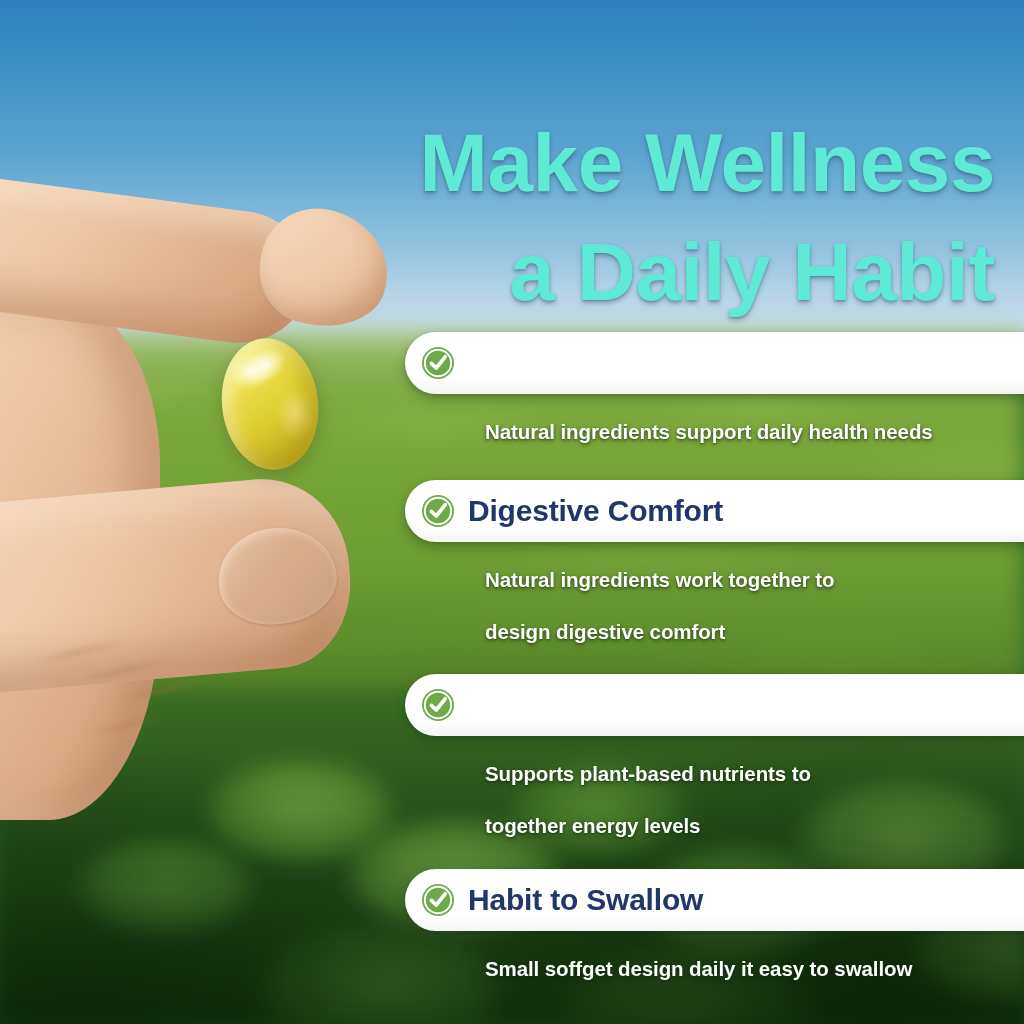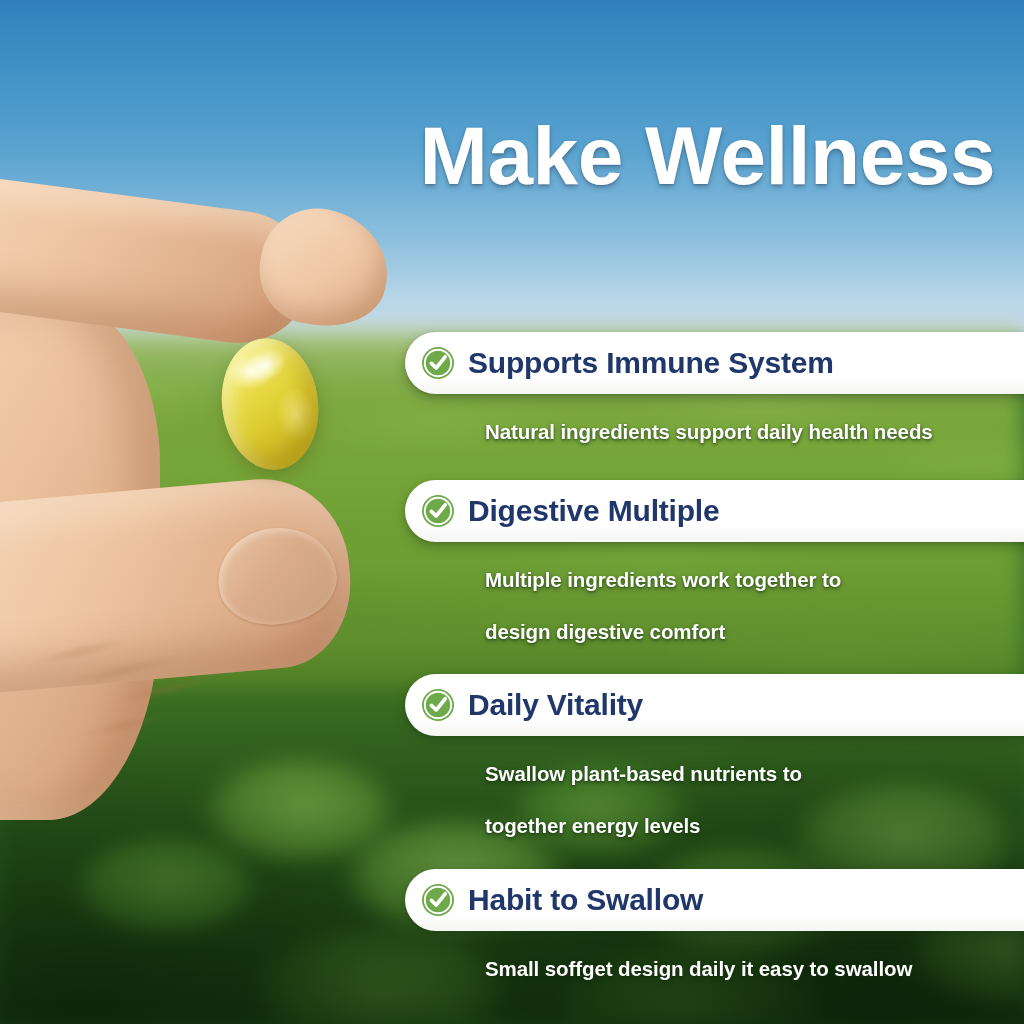--- a/index.html
+++ b/index.html
@@ -175,24 +175,24 @@
     border-radius: 50%;
     transform: rotate(-24deg);
     background: radial-gradient(ellipse at 50% 50%, rgba(255,255,250,.92) 0%, rgba(255,255,240,.25) 58%, transparent 76%);
     filter: blur(1.2px);
   }
 
   
   .headline {
     position: absolute;
     right: 29px;
-    top: 46px;
+    top: 53px;
     width: 820px;
     text-align: right;
-    color: #ffffff;
+    color: #5eead4;
     font-weight: bold;
     font-size: 82px;
     line-height: 1.33;
     letter-spacing: -0.5px;
     text-shadow: 0 3px 5px rgba(40,70,96,.40), 0 1px 2px rgba(40,70,96,.30);
   }
   .headline .ln { display: block; white-space: nowrap; }
 
   
   .features { position: absolute; left: 405px; top: 332px; width: 640px; }
@@ -256,67 +256,66 @@
     <div class="finger-index-tip"></div>
     <div class="thumb skin-a"></div>
     <div class="thumb-nail"></div>
     <div class="wrinkles"></div>
     <div class="capsule"></div>
     <div class="capsule-hl"></div>
   </div>
 
   <h1 class="headline">
     <span class="ln">Make Wellness</span>
+    <span class="ln">a Daily Habit</span>
   </h1>
 
   <div class="features">
 
     <div class="feature" style="margin-bottom:34px;">
       <div class="card">
         <svg class="check-badge" viewBox="0 0 34 34">
           <circle cx="17" cy="17" r="16" fill="#6faa4a"></circle>
           <circle cx="17" cy="17" r="13.2" fill="none" stroke="#ffffff" stroke-width="1.9"></circle>
           <circle cx="17" cy="17" r="11" fill="#6faa4a"></circle>
           <path d="M10.4 17.4 L15.2 22.0 L24.2 10.8" fill="none" stroke="#ffffff" stroke-width="3.7" stroke-linecap="round" stroke-linejoin="round"></path>
         </svg>
-        <span class="card-title">Supports Immune System</span>
       </div>
       <div class="caption">
         <span class="cl">Natural ingredients support daily health needs</span>
       </div>
     </div>
 
     <div class="feature" style="margin-bottom:28px;">
       <div class="card">
         <svg class="check-badge" viewBox="0 0 34 34">
           <circle cx="17" cy="17" r="16" fill="#6faa4a"></circle>
           <circle cx="17" cy="17" r="13.2" fill="none" stroke="#ffffff" stroke-width="1.9"></circle>
           <circle cx="17" cy="17" r="11" fill="#6faa4a"></circle>
           <path d="M10.4 17.4 L15.2 22.0 L24.2 10.8" fill="none" stroke="#ffffff" stroke-width="3.7" stroke-linecap="round" stroke-linejoin="round"></path>
         </svg>
-        <span class="card-title">Digestive Multiple</span>
+        <span class="card-title">Digestive Comfort</span>
       </div>
       <div class="caption">
-        <span class="cl">Multiple ingredients work together to</span>
+        <span class="cl">Natural ingredients work together to</span>
         <span class="cl">design digestive comfort</span>
       </div>
     </div>
 
     <div class="feature" style="margin-bottom:28px;">
       <div class="card">
         <svg class="check-badge" viewBox="0 0 34 34">
           <circle cx="17" cy="17" r="16" fill="#6faa4a"></circle>
           <circle cx="17" cy="17" r="13.2" fill="none" stroke="#ffffff" stroke-width="1.9"></circle>
           <circle cx="17" cy="17" r="11" fill="#6faa4a"></circle>
           <path d="M10.4 17.4 L15.2 22.0 L24.2 10.8" fill="none" stroke="#ffffff" stroke-width="3.7" stroke-linecap="round" stroke-linejoin="round"></path>
         </svg>
-        <span class="card-title">Daily Vitality</span>
       </div>
       <div class="caption">
-        <span class="cl">Swallow plant-based nutrients to</span>
+        <span class="cl">Supports plant-based nutrients to</span>
         <span class="cl">together energy levels</span>
       </div>
     </div>
 
     <div class="feature">
       <div class="card">
         <svg class="check-badge" viewBox="0 0 34 34">
           <circle cx="17" cy="17" r="16" fill="#6faa4a"></circle>
           <circle cx="17" cy="17" r="13.2" fill="none" stroke="#ffffff" stroke-width="1.9"></circle>
           <circle cx="17" cy="17" r="11" fill="#6faa4a"></circle>

